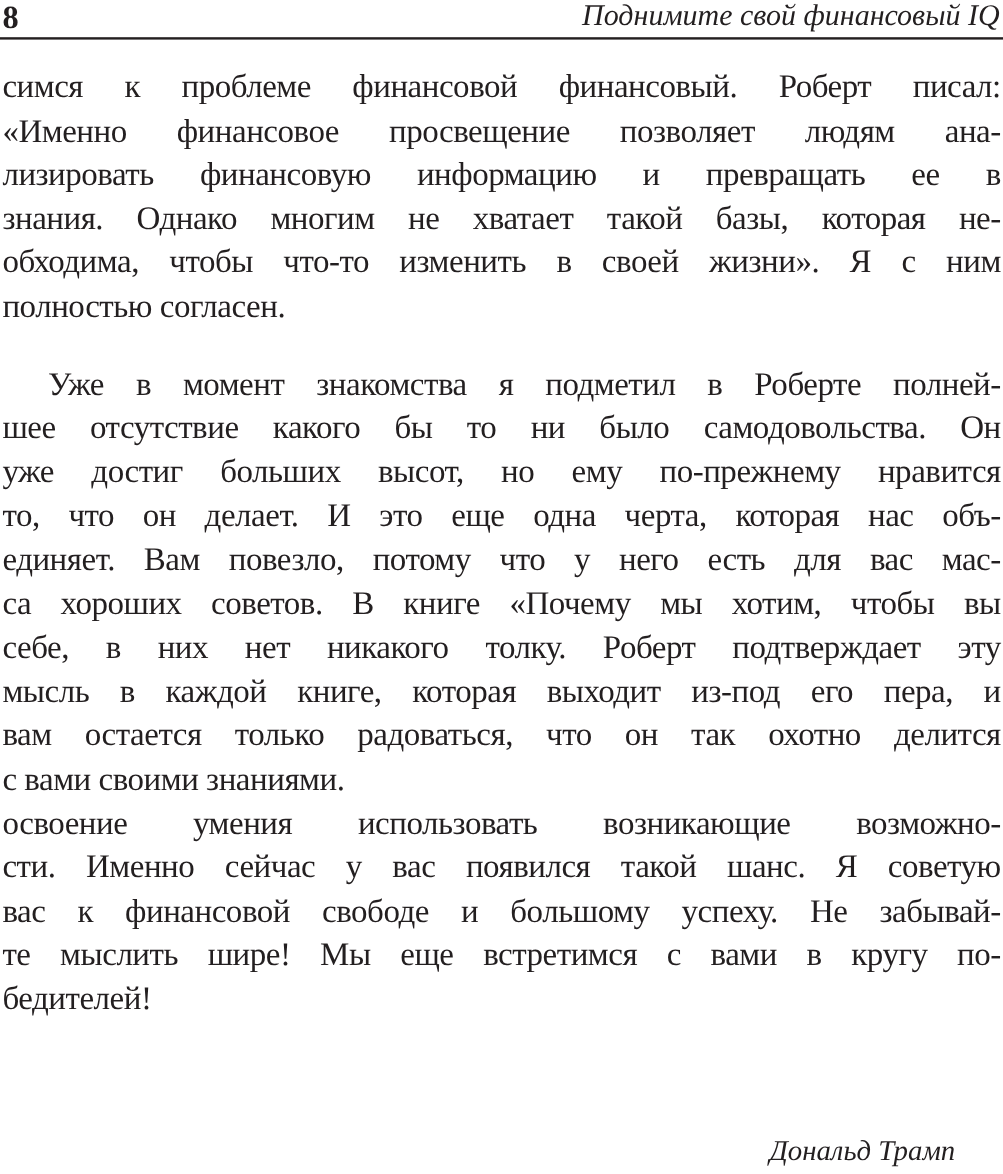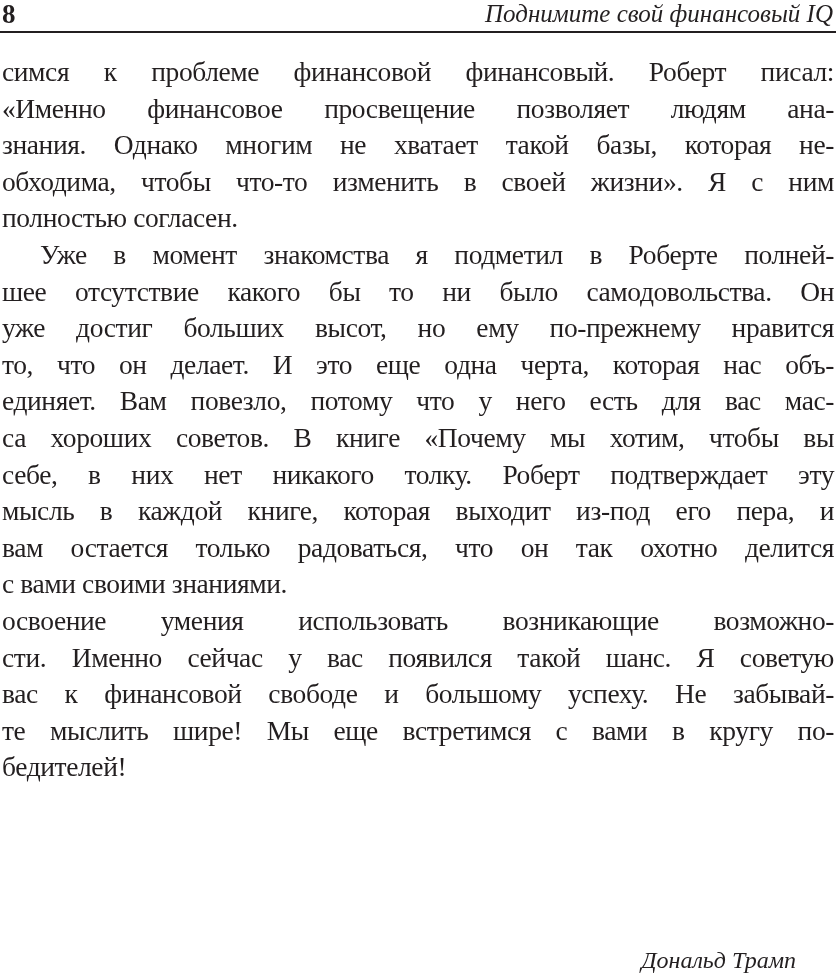--- a/index.html
+++ b/index.html
@@ -61,20 +61,21 @@
       white-space: nowrap;
       text-align: justify;
       text-align-last: justify;
       letter-spacing: -0.4px;
     }
     .line.last {
       text-align-last: left;
     }
     .line.indent {
       padding-left: 38px;
+      margin-top: 28px;
     }
     .signature {
       position: absolute;
       right: 40px;
       top: 942px;
       font-size: 24px;
       font-style: italic;
       line-height: 36px;
       white-space: nowrap;
     }
@@ -86,20 +87,21 @@
   <span class="page-number">8</span>
   <span class="running-title">Поднимите свой финансовый IQ</span>
   <div class="header-rule"></div>
 </div>
 
 <div class="body-text">
 
   <div>
     <span class="line">симся к проблеме финансовой финансовый. Роберт писал:</span>
     <span class="line">«Именно финансовое просвещение позволяет людям ана-</span>
+    <span class="line">лизировать финансовую информацию и превращать ее в</span>
     <span class="line">знания. Однако многим не хватает такой базы, которая не-</span>
     <span class="line">обходима, чтобы что-то изменить в своей жизни». Я с ним</span>
     <span class="line last">полностью согласен.</span>
   </div>
 
   <div>
     <span class="line indent">Уже в момент знакомства я подметил в Роберте полней-</span>
     <span class="line">шее отсутствие какого бы то ни было самодовольства. Он</span>
     <span class="line">уже достиг больших высот, но ему по-прежнему нравится</span>
     <span class="line">то, что он делает. И это еще одна черта, которая нас объ-</span>

